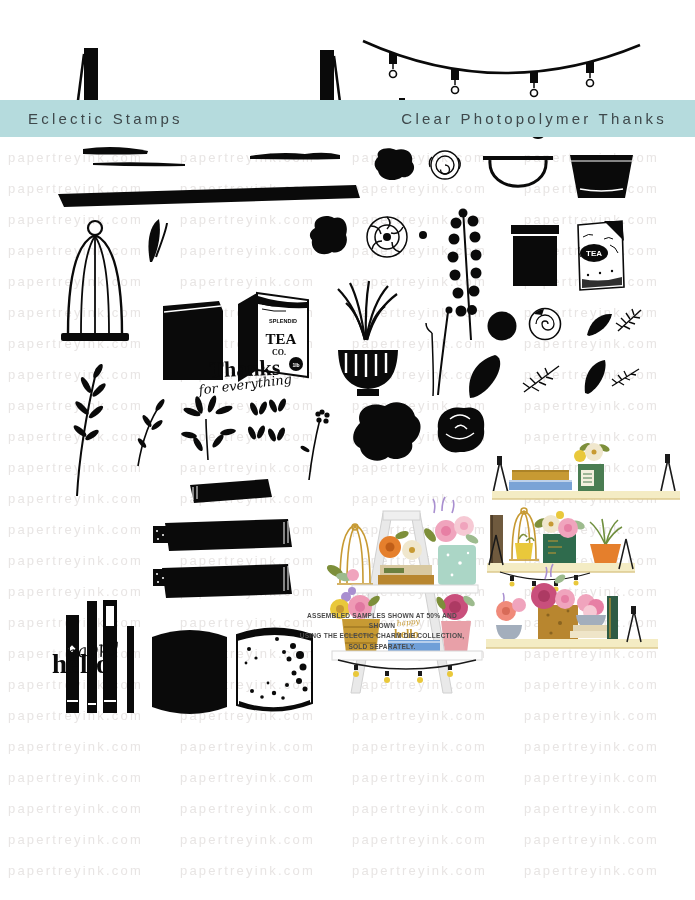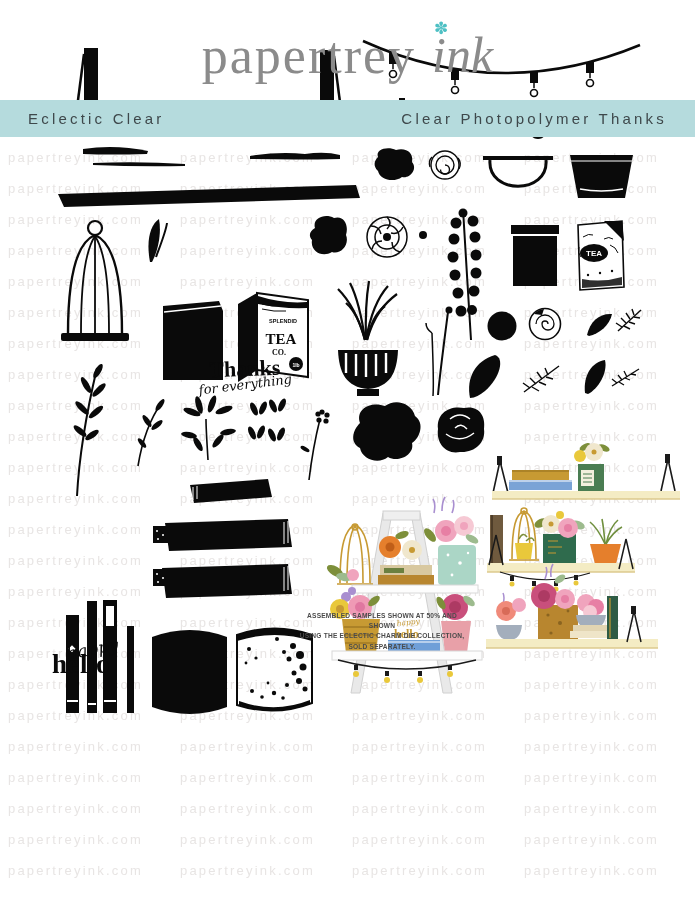--- a/index.html
+++ b/index.html
@@ -37,27 +37,23 @@
           letter-spacing:.5px;margin-top:-4px;line-height:1;}
   .disclaimer{position:absolute;left:294px;top:611px;width:176px;text-align:center;
           font-size:6.6px;font-weight:bold;letter-spacing:.2px;line-height:1.55;
           color:#4b4b4b;z-index:3;}
 </style>
 </head>
 <body>
 
 <div class="page">
 
-  <div class="logo-wrap">
-    <span class="logo-main">papertrey</span>
-    <span class="logo-accent"><span>ink</span><span class="logo-flower">✽</span></span>
-  </div>
 
   <div class="banner">
-    <span>Eclectic Clear</span>
+    <span>Eclectic Stamps</span>
     <span>Clear Photopolymer Thanks</span>
   </div>
 
   <div class="abs" style="top:0;left:0;width:695px;height:900px;z-index:1;">
       <span class="wm" style="top: 150px; left: 8px;">papertreyink.com</span>
       <span class="wm" style="top: 150px; left: 180px;">papertreyink.com</span>
       <span class="wm" style="top: 150px; left: 352px;">papertreyink.com</span>
       <span class="wm" style="top: 150px; left: 524px;">papertreyink.com</span>
       <span class="wm" style="top: 181px; left: 8px;">papertreyink.com</span>
       <span class="wm" style="top: 181px; left: 180px;">papertreyink.com</span>

